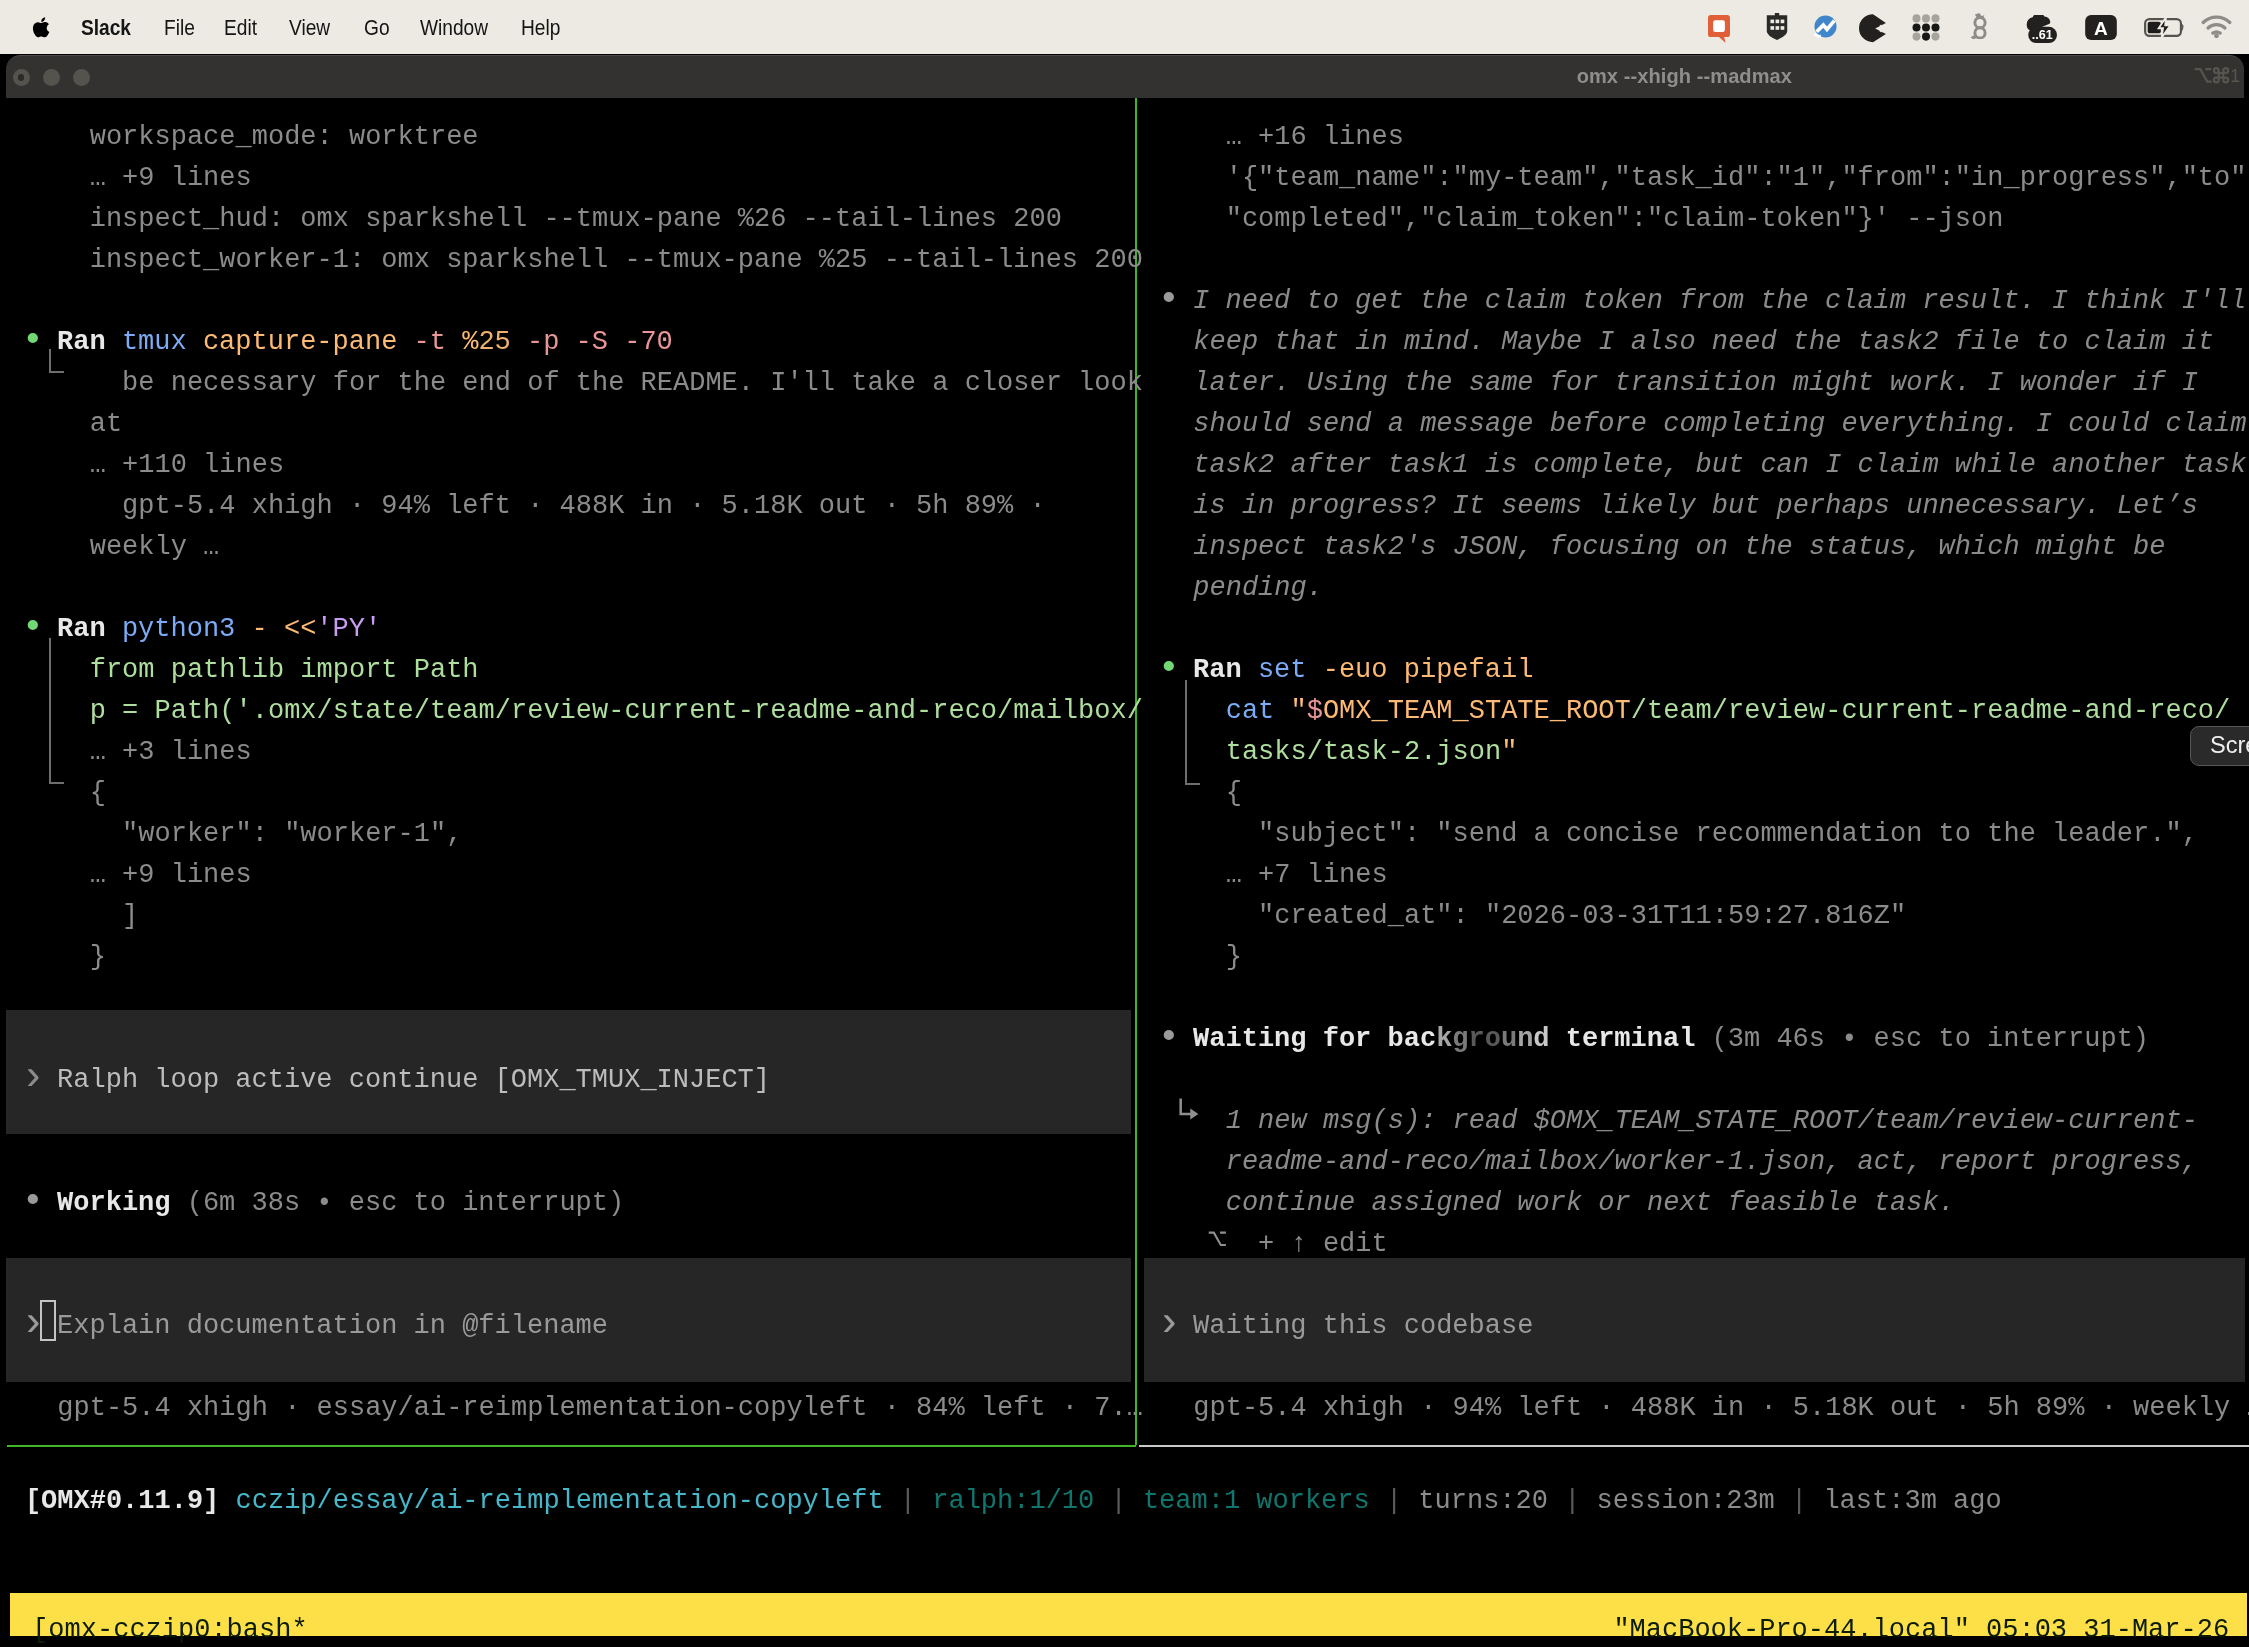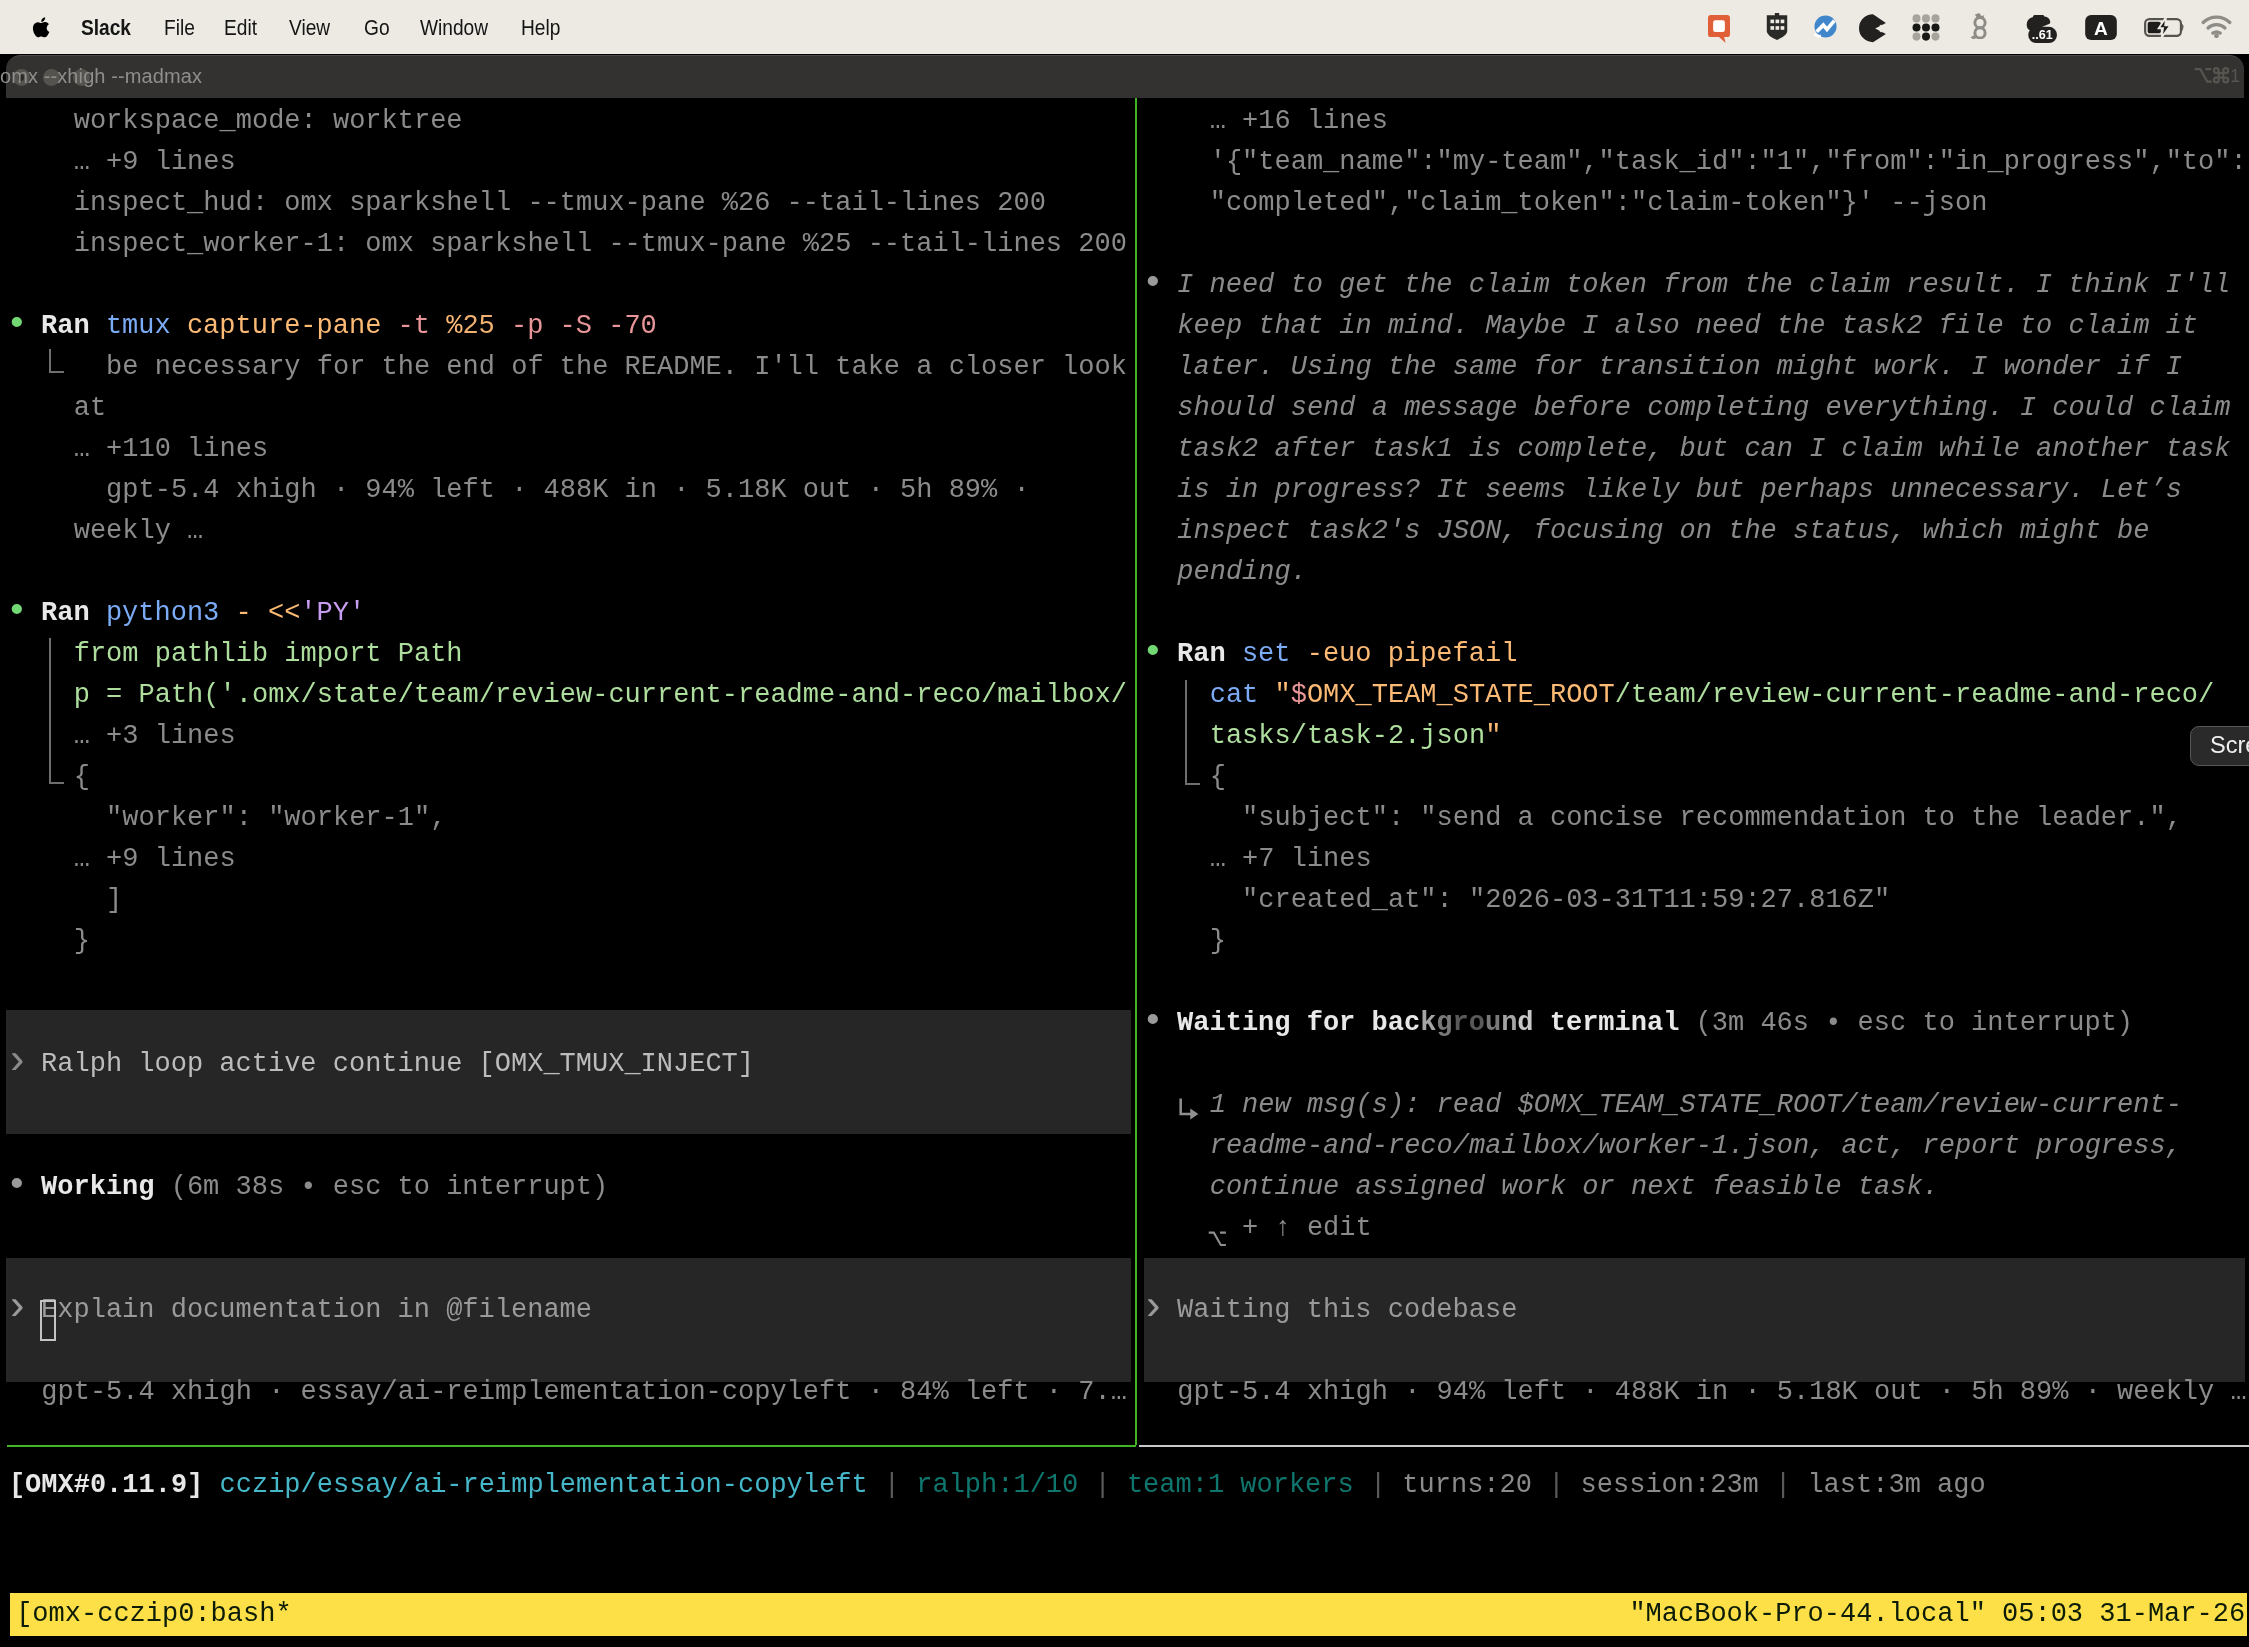--- a/index.html
+++ b/index.html
@@ -8,25 +8,25 @@
   
   .menubar{position:absolute;left:0;top:0;width:2250px;height:54px;background:#eceae2;}
   .mb-item{position:absolute;top:0;height:54px;line-height:56px;font-size:22px;color:#151515;
            transform:scaleX(0.87);transform-origin:0 50%;}
   .mb-bold{font-weight:bold;}
   .mbi{position:absolute;}
   
   .titlebar{position:absolute;left:5.9px;top:55px;width:2238px;height:43px;background:#343231;
             border-radius:14.8px 14.8px 0 0;border-top:1.5px solid #4c4a49;box-sizing:border-box;}
   .tl{position:absolute;top:69px;width:17px;height:17px;border-radius:50%;background:#55534e;}
-  .wtitle{position:absolute;top:55px;left:0;width:1792px;height:43px;text-align:left;
-          line-height:43px;font-size:20px;font-weight:normal;color:#8f8e8c;letter-spacing:0.1px;}
+  .wtitle{position:absolute;top:55px;left:0;width:1792px;height:43px;text-align:right;
+          line-height:43px;font-size:20px;font-weight:bold;color:#8f8e8c;letter-spacing:0.1px;}
   
   .term{position:absolute;left:5.9px;top:98px;width:2238px;height:1549px;background:#000;}
-  pre{margin:0;font-family:"Liberation Mono", monospace;font-size:27px;line-height:41px;}
+  pre{margin:16px;font-family:"Liberation Mono", monospace;font-size:27px;line-height:41px;}
   .pane{position:absolute;top:3px;white-space:pre;color:#8b8b8b;}
   .paneL{left:3px;}
   .paneR{left:1139px;}
   .vdiv{position:absolute;left:1129px;top:0;width:2.2px;height:1347px;background:#42b522;}
   .hsep{position:absolute;left:0;top:1347px;width:2238px;height:2.2px;background:#42b522;}
   .box{position:absolute;background:#262626;}
   .corner{position:absolute;border-left:2.2px solid #6e6e6e;border-bottom:2.2px solid #6e6e6e;}
   .gbar{position:absolute;left:4.4px;top:1495px;width:2237px;height:43px;background:#fde047;}
   .gbar pre{position:absolute;top:0.7px;color:#0c1c06;}
   

